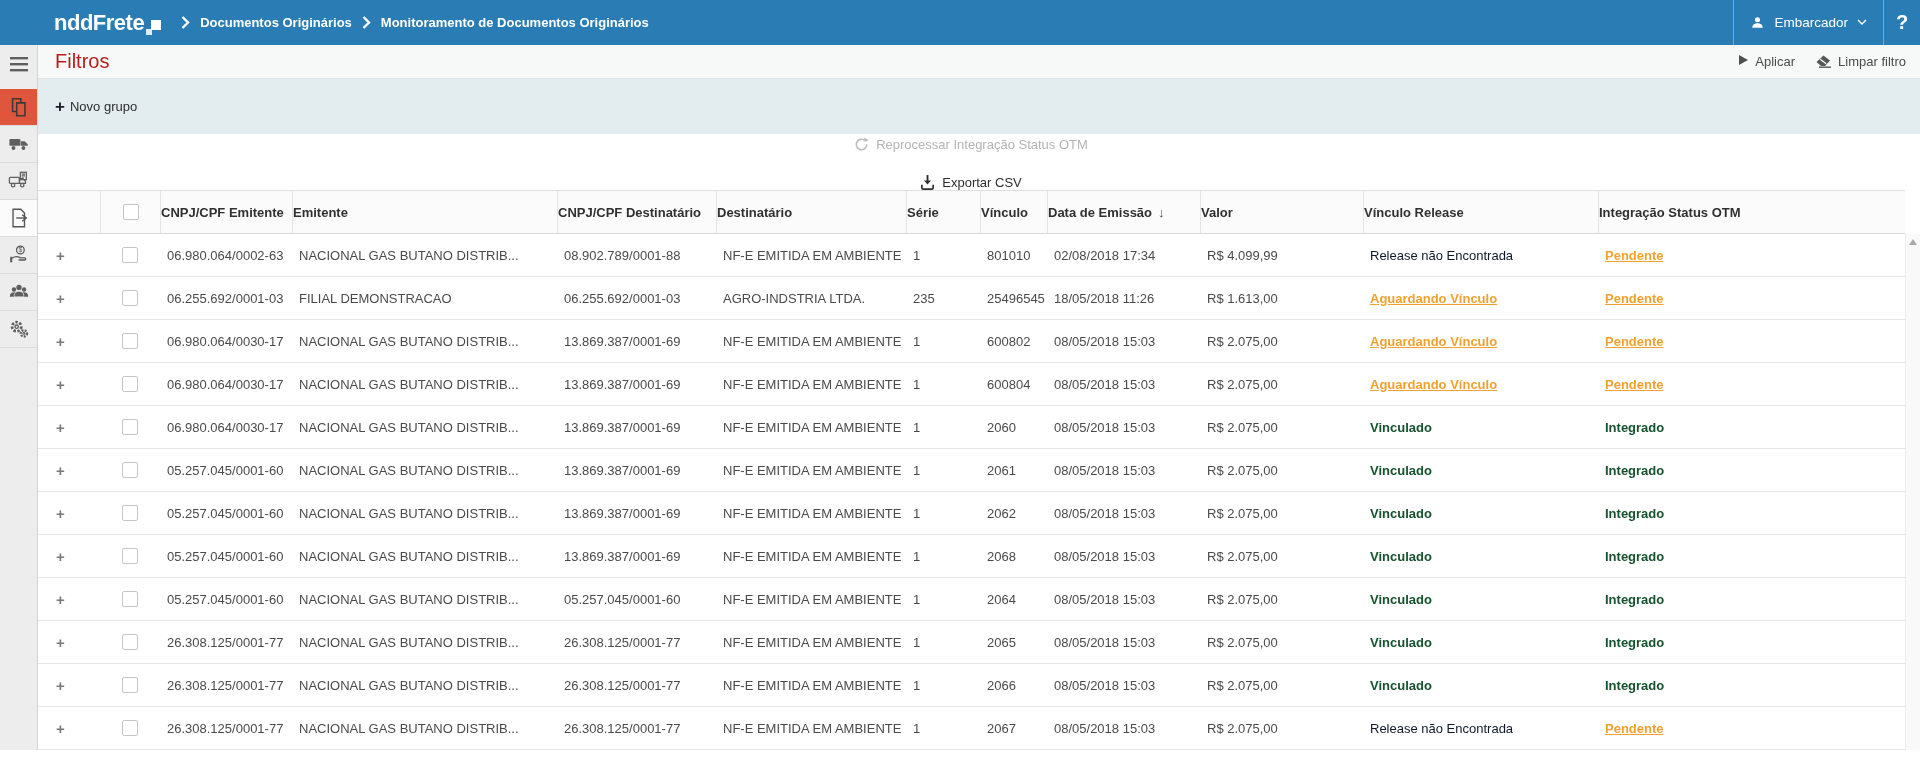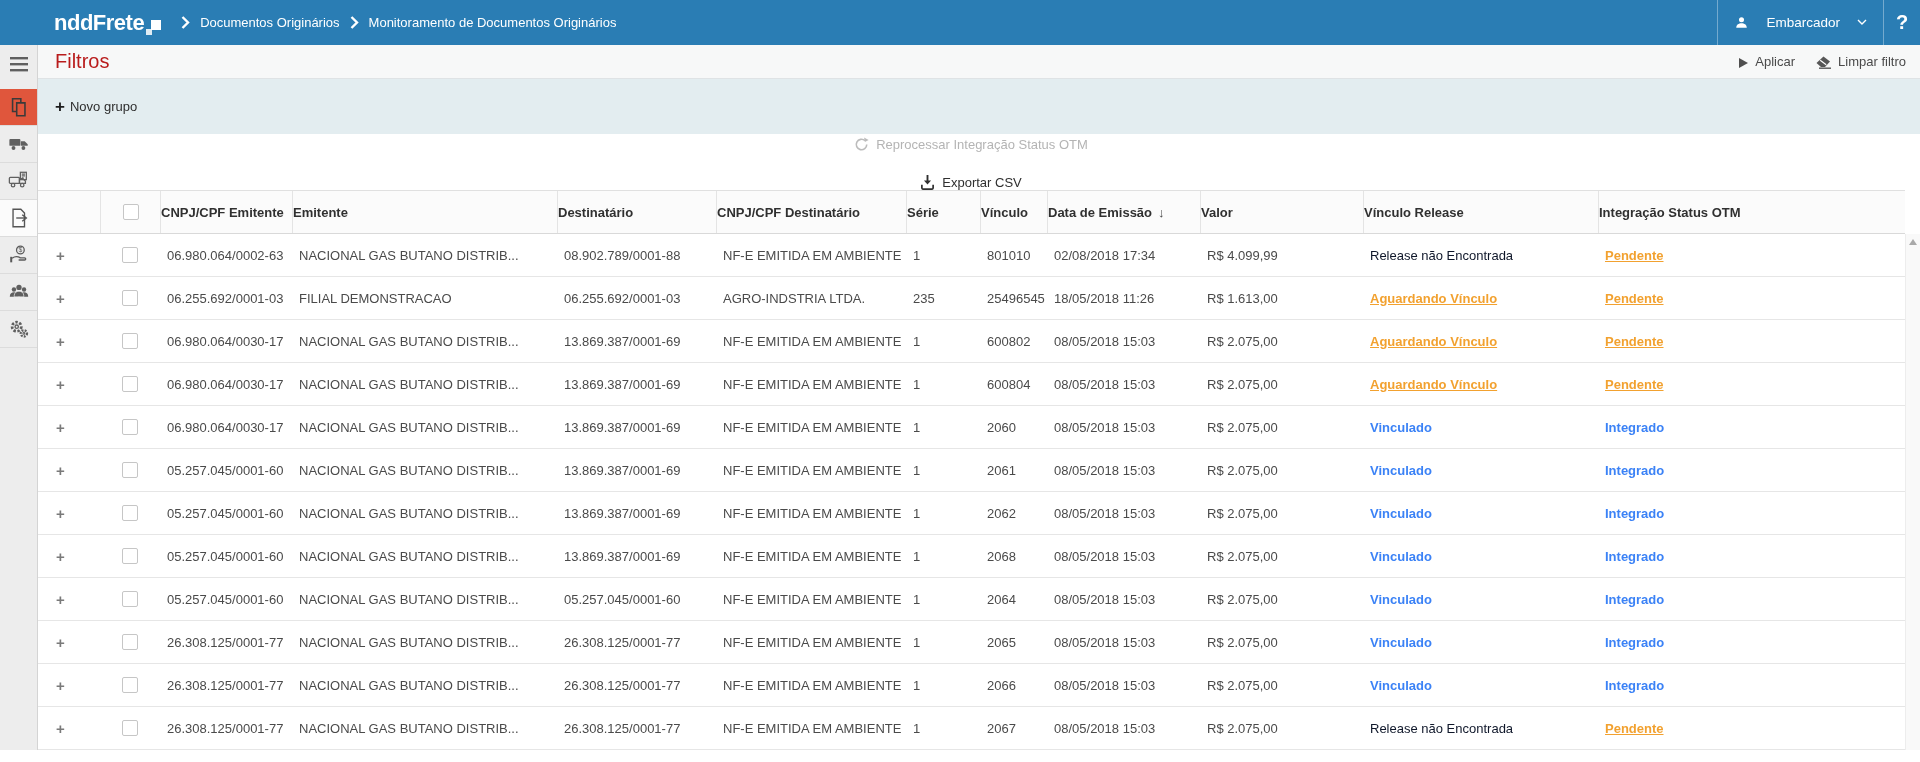--- a/index.html
+++ b/index.html
@@ -7,23 +7,23 @@
     font-family:"Liberation Sans","DejaVu Sans",sans-serif; }
 
   
   .topbar { position:absolute; left:0; top:0; width:1920px; height:45px;
     background:#2a7db4; display:flex; align-items:center; color:#fff; }
   .logo-wrap { margin-left:54px; display:flex; align-items:flex-end; cursor:pointer; }
   .logo-text { font-size:22px; font-weight:bold; letter-spacing:-0.5px; line-height:26px; }
   .logo-squares { margin-left:2px; margin-top:-2px; }
   .crumbs { display:flex; align-items:center; margin-left:20px; gap:10px; }
   .crumb-sep { display:flex; align-items:center; }
-  .crumb { font-size:13px; font-weight:normal; cursor:pointer; }
+  .crumb { font-size:13px; font-weight:bold; cursor:pointer; }
   .topbar-right { margin-left:auto; display:flex; align-items:stretch; height:100%; }
-  .user-menu { display:flex; align-items:center; gap:17px; padding:0 16px;
+  .user-menu { display:flex; align-items:center; gap:9px; padding:0 16px;
     border-left:1px solid rgba(255,255,255,.35); cursor:pointer; }
   .user-label { font-size:13.5px; }
   .help-btn { width:37px; display:flex; align-items:center; justify-content:center;
     border-left:1px solid rgba(255,255,255,.35); font-size:20px; font-weight:bold; cursor:pointer; }
 
   
   .sidebar { position:absolute; left:0; top:45px; width:38px; height:705px;
     background:#ededed; border-right:1px solid #d4d4d4; }
   .side-item { width:37px; height:37px; display:flex; align-items:center; justify-content:center;
     border-bottom:1px solid #dcdcdc; cursor:pointer; }
@@ -31,21 +31,21 @@
   .side-item.active { background:#e0563c; }
   .side-item.lite { background:#fbfbfb; }
 
   
   .content { position:absolute; left:38px; top:45px; width:1882px; height:717px; background:#fff; }
 
   .filters-bar { height:34px; background:#f7f8f8; border-bottom:1px solid #dfe3e5;
     display:flex; align-items:center; padding:0 14px 0 17px; }
   .filters-title { font-size:20px; color:#b91c1c; }
   .filters-actions { margin-left:auto; display:flex; align-items:center; gap:20px; }
-  .flt-btn { display:flex; align-items:flex-end; gap:6px; font-size:13px; color:#4a4a4a; cursor:pointer; }
+  .flt-btn { display:flex; align-items:flex-start; gap:6px; font-size:13px; color:#4a4a4a; cursor:pointer; }
 
   .filter-panel { height:55px; background:#e3edf0; display:flex; align-items:center; padding-left:17px; }
   .new-group { display:flex; align-items:center; gap:5px; cursor:pointer; }
   .new-group .plus { font-size:17px; font-weight:bold; color:#1d1d1d; line-height:14px; }
   .new-group .lbl { font-size:13px; color:#2e2e2e; }
 
   .grid-toolbar { height:56px; display:flex; align-items:center; justify-content:flex-end;
     gap:22px; padding-right:16px; background:#fff;flex-direction:column; }
   .tb-btn { display:flex; align-items:center; gap:7px; font-size:13px; cursor:pointer; }
   .tb-btn.disabled { color:#b4b4b4; cursor:default; }
@@ -62,21 +62,21 @@
   .sort-arrow { margin-left:6px; font-weight:normal; color:#444; font-size:13px; }
   .tr { height:43px; border-bottom:1px solid #e6e6e6; background:#fff; }
   .td { display:flex; align-items:center; padding-left:7px; font-size:13px; color:#4a4a4a;
     white-space:nowrap; overflow:hidden; }
   .td-expand { padding-left:18px; }
   .expand { color:#7a7a7a; font-size:15px; font-weight:bold; cursor:pointer; }
   .td-check, .th-check { justify-content:center; padding-left:0; }
   .checkbox { width:16px; height:16px; background:#fff; border:1px solid #c6c6c6; border-radius:2px;
     cursor:pointer; display:inline-block; }
   .st-orange { color:#f2a12f; font-weight:bold;text-decoration:underline; }
-  .st-green  { color:#3b82f6; font-weight:bold; }
+  .st-green  { color:#14532d; font-weight:bold; }
   .st-dark   { color:#0f172a; font-weight:normal; }
 
   
   .v-scroll { position:absolute; right:0; top:189px; width:15px; height:516px;
     background:#f9f9f9; border-left:1px solid #ededed; display:flex; justify-content:center; }
   .scroll-up { margin-top:5px; width:0; height:0; border-left:4px solid transparent;
     border-right:4px solid transparent; border-bottom:6px solid #a9a9a9; cursor:pointer; }
 </style>
 </head>
 <body>
@@ -233,22 +233,22 @@
   </div>
 
   <div class="table">
     <div class="thead">
       <div class="th no-b"></div>
       <div class="th th-check">
         <span class="checkbox"></span>
       </div>
       <div class="th">CNPJ/CPF Emitente</div>
       <div class="th">Emitente</div>
+      <div class="th">CNPJ/CPF Destinatário</div>
       <div class="th">Destinatário</div>
-      <div class="th">CNPJ/CPF Destinatário</div>
       <div class="th">Série</div>
       <div class="th">Vínculo</div>
       <div class="th">
         <span>Data de Emissão</span>
         <span class="sort-arrow">↓</span>
       </div>
       <div class="th">Valor</div>
       <div class="th">Vínculo Release</div>
       <div class="th">Integração Status OTM</div>
     </div>

